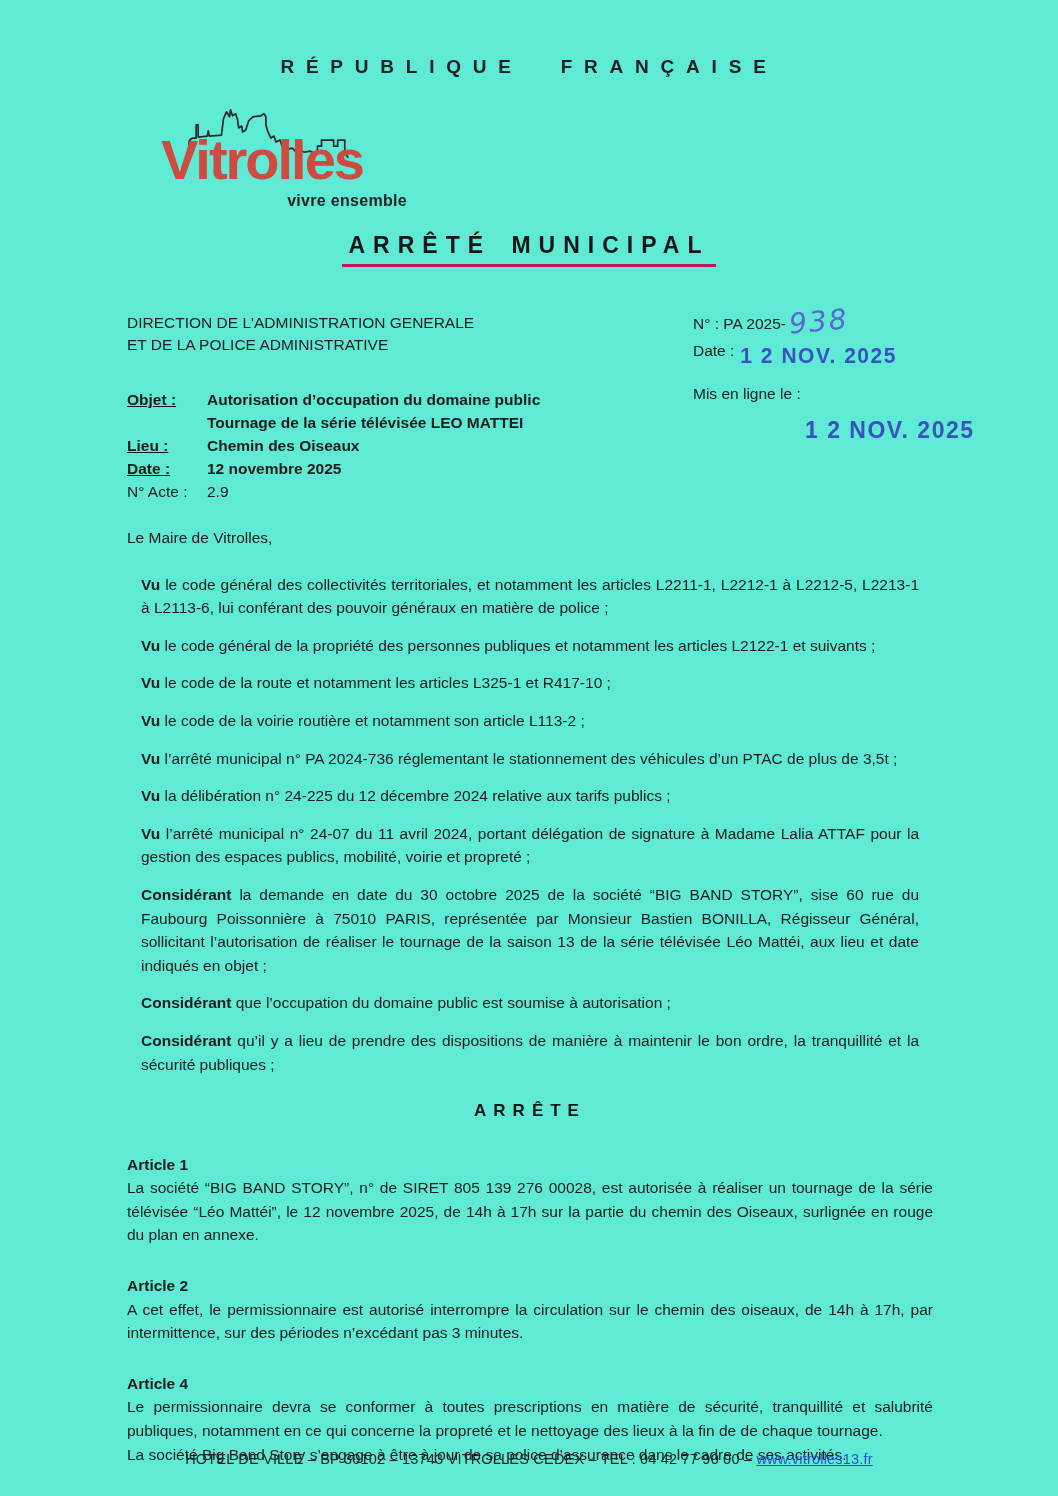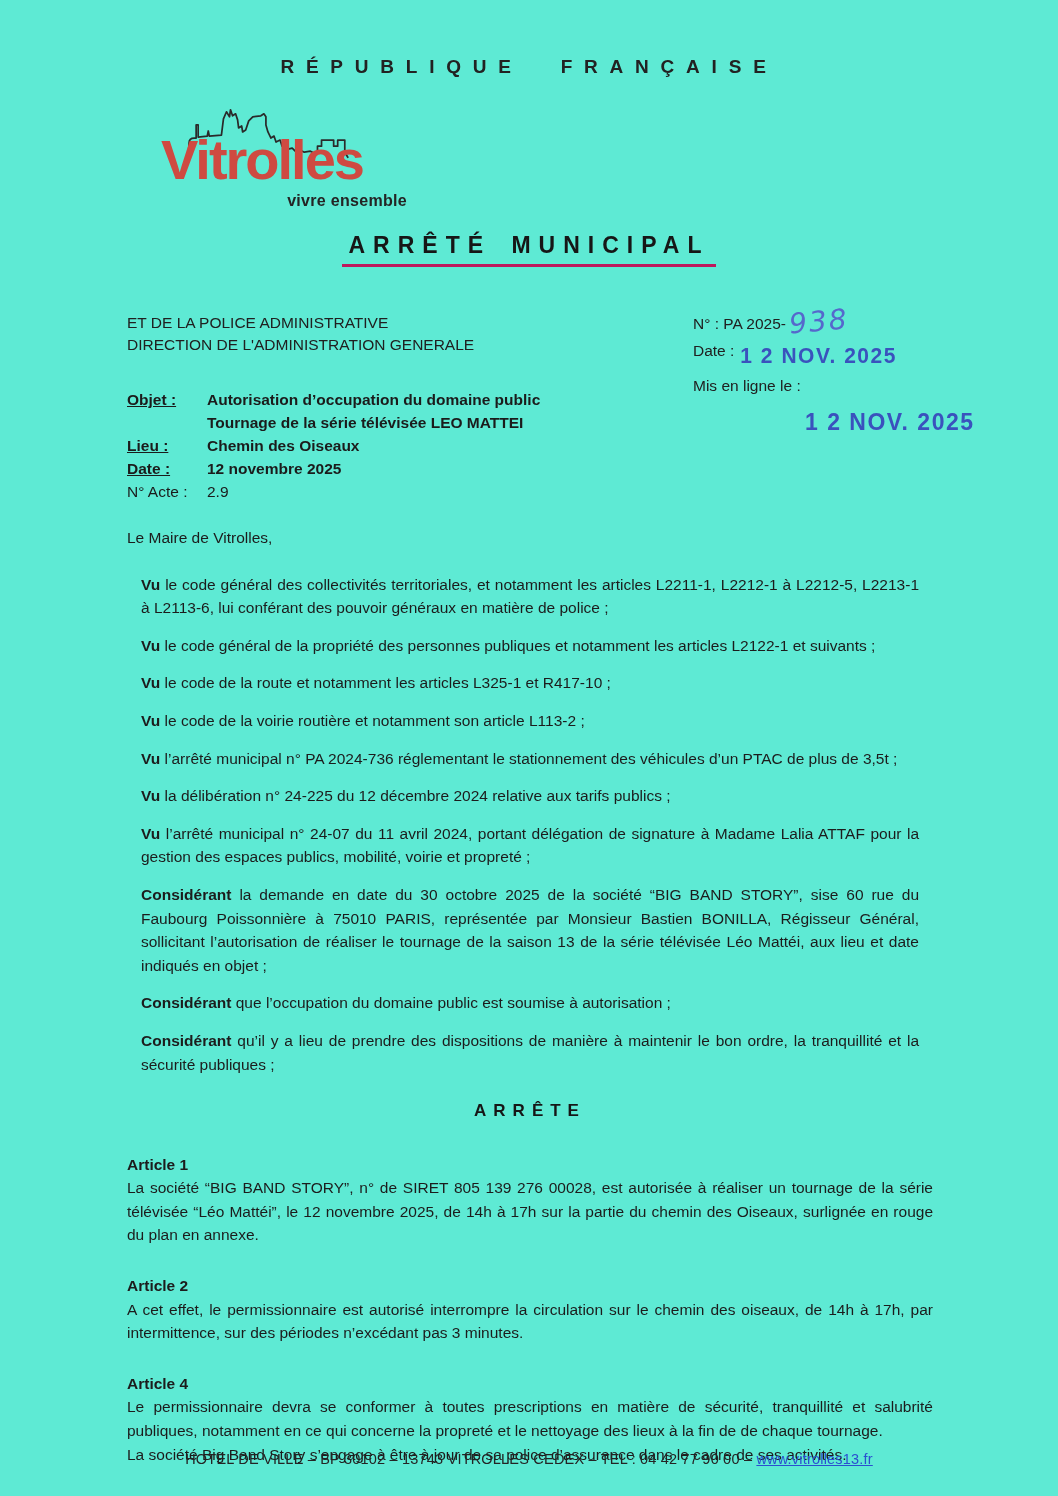--- a/index.html
+++ b/index.html
@@ -42,21 +42,21 @@
     display:inline-block; margin-left:3px; color:#5668cc;
     font-size:28px; line-height:1; font-style:italic; letter-spacing:2px;
     transform:rotate(-5deg) translateY(2px); font-family:"DejaVu Sans",sans-serif;
   }
   .stamp {
     display:inline-block; color:#3a52bd; font-weight:700;
     font-size:21px; letter-spacing:1.5px; white-space:nowrap;
     transform:translate(6px,7px) scaleY(1.05);
   }
   .date-line { margin-top:3px; }
-  .online-line { margin-top:16px; }
+  .online-line { margin-top:24px; }
   .stamp2 { font-size:23px; margin:14px 0 0 112px; transform:scaleY(1.05); }
   
   .subject {
     position:absolute; left:127px; top:388px;
     display:grid; grid-template-columns:80px auto;
     font-size:15.5px; line-height:23px;
   }
   .subj-label { font-weight:700; text-decoration:underline; }
   .subj-label.plain { font-weight:400; text-decoration:none; }
   .subj-value { font-weight:700; }
@@ -100,22 +100,22 @@
     </svg>
     <div class="logo-word">Vitrolles</div>
     <div class="logo-tag">vivre ensemble</div>
   </div>
 
   <div class="doc-title-wrap">
     <span class="doc-title">ARRÊTÉ MUNICIPAL</span>
   </div>
 
   <div class="meta-left">
+    <div>DIRECTION DE L'ADMINISTRATION GENERALE</div>
     <div>ET DE LA POLICE ADMINISTRATIVE</div>
-    <div>DIRECTION DE L'ADMINISTRATION GENERALE</div>
   </div>
 
   <div class="meta-right">
     <div class="num-line">
       <span>N° : PA 2025-</span><span class="handwritten">938</span>
     </div>
     <div class="date-line">
       <span>Date :</span><span class="stamp">1 2 NOV. 2025</span>
     </div>
     <div class="online-line">Mis en ligne le :</div>

